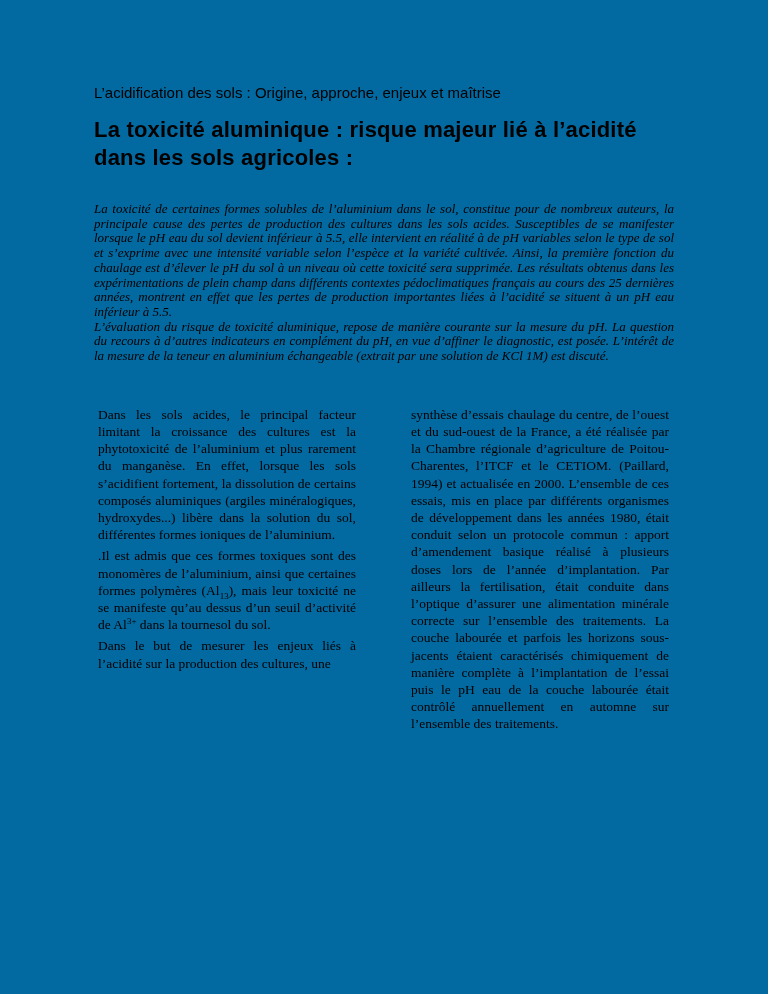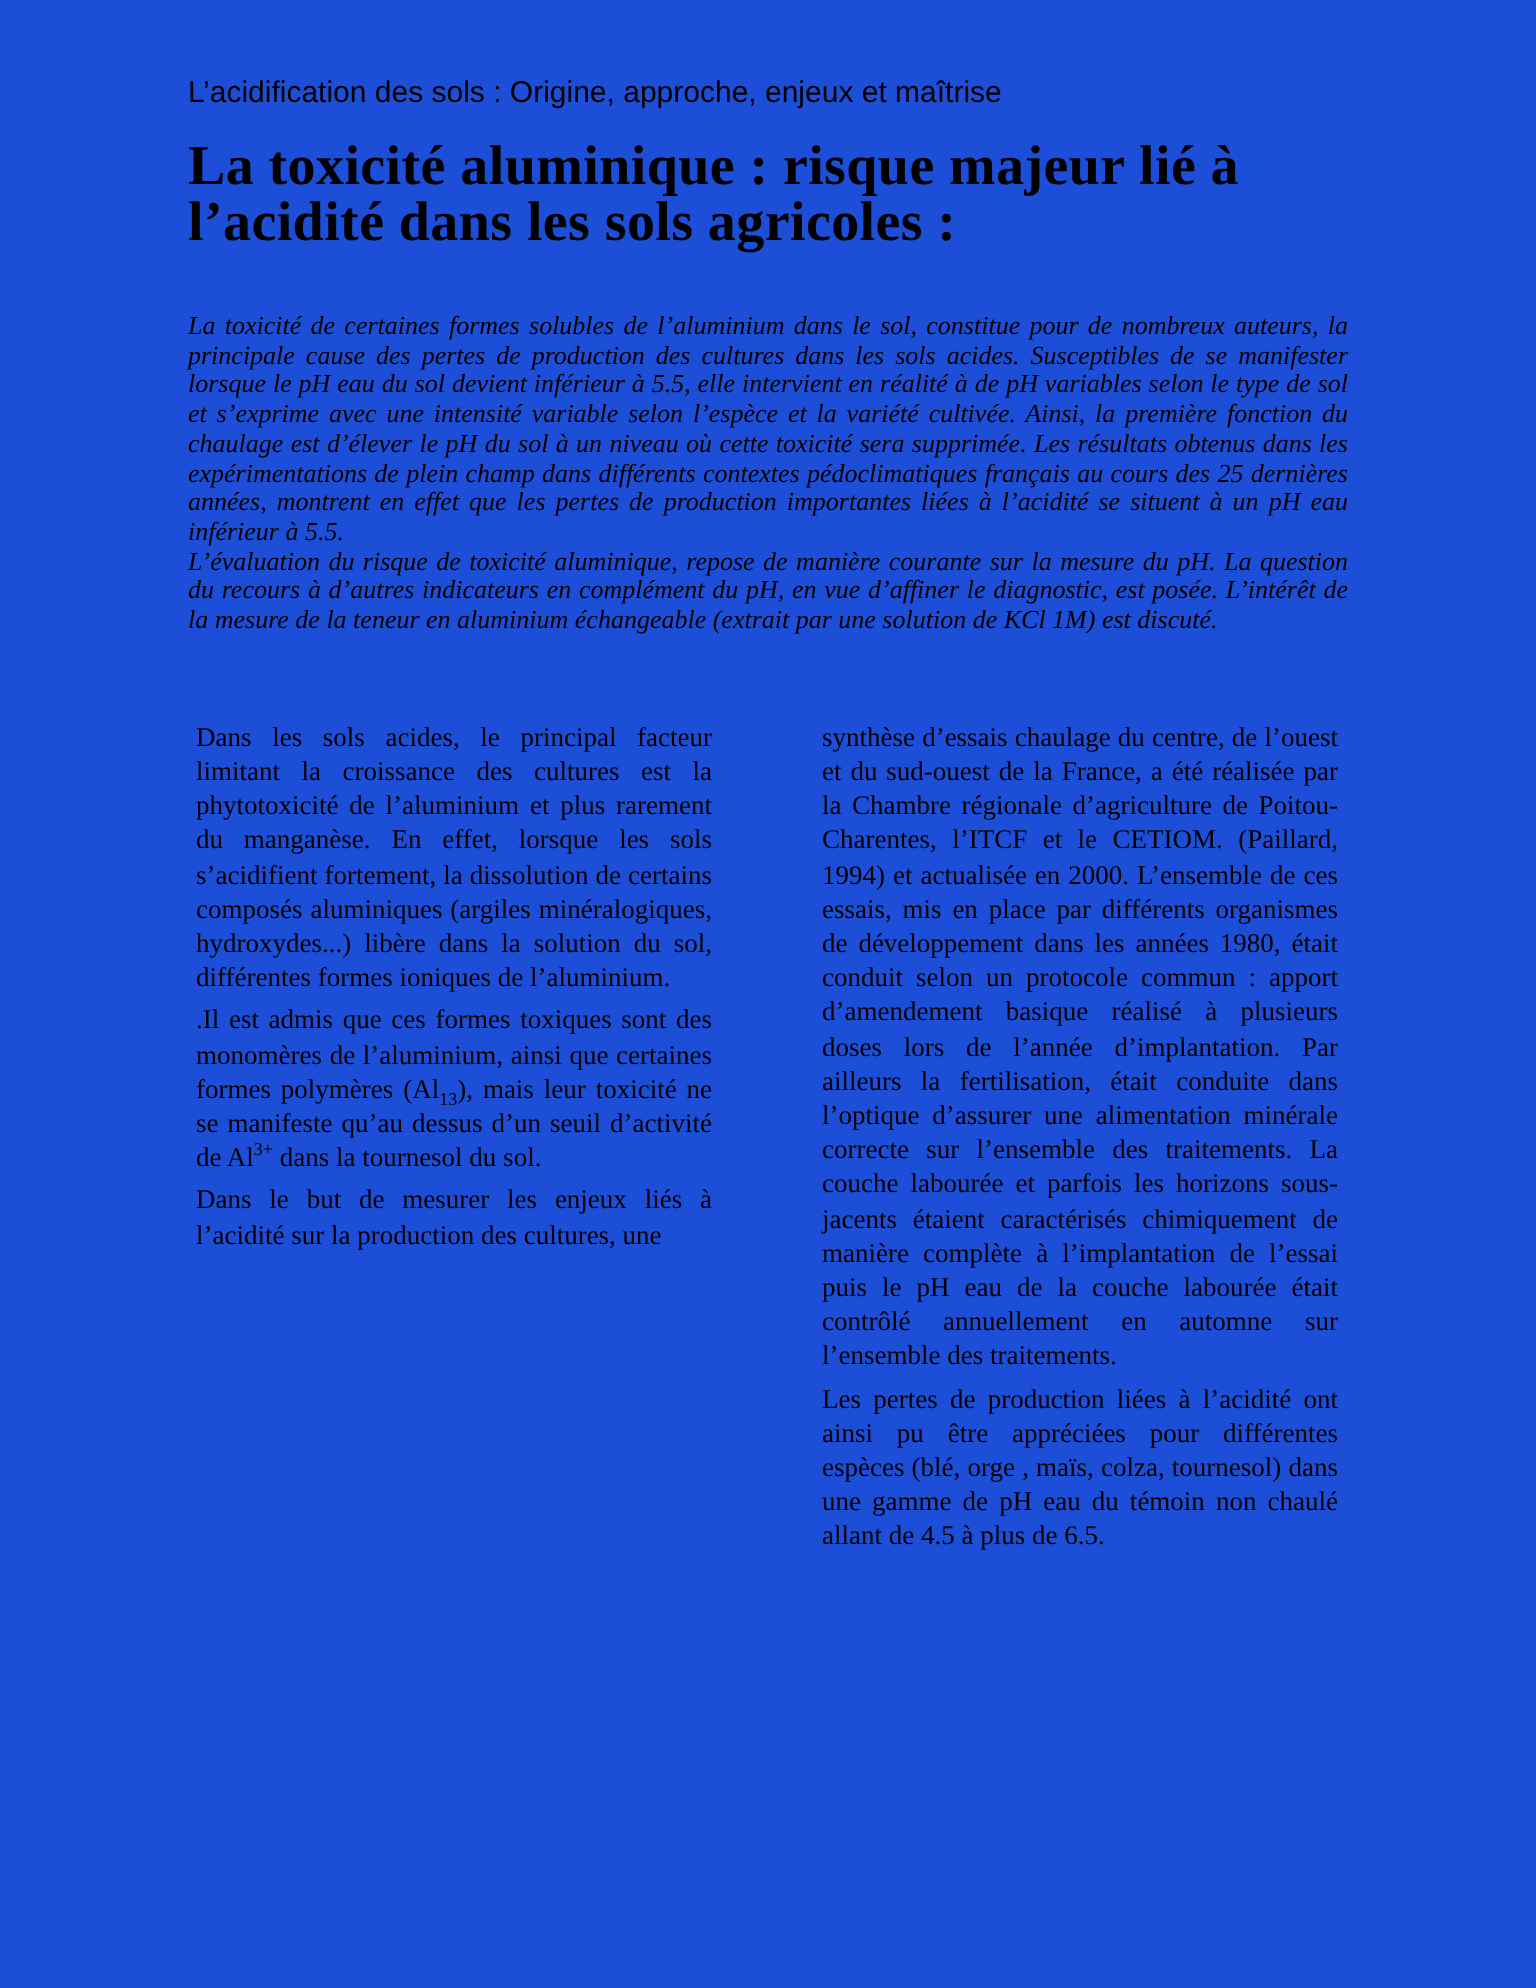--- a/index.html
+++ b/index.html
@@ -10,34 +10,34 @@
   body {
     width: 768px;
     height: 994px;
     overflow: hidden;
     color: #000000;
   }
   .page {
     box-sizing: border-box;
     width: 768px;
     height: 994px;
-    background: #1d4ed8;
-    padding: 38px 94px 0 94px;
+    background: #0369a1;
+    padding: 84px 94px 0 94px;
   }
   .doc-header {
     font-family: "Liberation Sans", sans-serif;
     font-size: 15px;
     line-height: 18px;
     margin: 0 0 14px 0;
     color: #000000;
   }
   .doc-title {
-    font-family: Liberation Serif, serif;
+    font-family: Liberation Sans, sans-serif;
     font-weight: bold;
-    font-size: 28px;
+    font-size: 22px;
     line-height: 28px;
     letter-spacing: 0.2px;
     margin: 0;
     color: #000000;
   }
   .abstract {
     margin-top: 30px;
     font-family: Liberation Serif, serif;
     font-style: italic;
     font-size: 13px;
@@ -85,18 +85,17 @@
   <div class="columns">
 
     <div class="col">
       <p>Dans les sols acides, le principal facteur limitant la croissance des cultures est la phytotoxicité de l’aluminium et plus rarement du manganèse. En effet, lorsque les sols s’acidifient fortement, la dissolution de certains composés aluminiques (argiles minéralogiques, hydroxydes...) libère dans la solution du sol, différentes formes ioniques de l’aluminium.</p>
       <p><span>.Il est admis que ces formes toxiques sont des monomères de l’aluminium, ainsi que certaines formes polymères (Al</span><sub>13</sub><span>), mais leur toxicité ne se manifeste qu’au dessus d’un seuil d’activité de Al</span><sup>3+</sup><span> dans la tournesol du sol.</span></p>
       <p>Dans le but de mesurer les enjeux liés à l’acidité sur la production des cultures, une</p>
     </div>
 
     <div class="col">
       <p>synthèse d’essais chaulage du centre, de l’ouest et du sud-ouest de la France, a été réalisée par la Chambre régionale d’agriculture de Poitou-Charentes, l’ITCF et le CETIOM. (Paillard, 1994) et actualisée en 2000. L’ensemble de ces essais, mis en place par différents organismes de développement dans les années 1980, était conduit selon un protocole commun : apport d’amendement basique réalisé à plusieurs doses lors de l’année d’implantation. Par ailleurs la fertilisation, était conduite dans l’optique d’assurer une alimentation minérale correcte sur l’ensemble des traitements. La couche labourée et parfois les horizons sous-jacents étaient caractérisés chimiquement de manière complète à l’implantation de l’essai puis le  pH eau de la couche labourée était contrôlé annuellement en automne sur l’ensemble des traitements.</p>
-      <p>Les pertes de production liées à l’acidité ont ainsi pu être appréciées pour différentes espèces (blé, orge , maïs, colza, tournesol) dans une gamme de pH eau du témoin non chaulé  allant de 4.5 à plus de 6.5.</p>
     </div>
 
   </div>
 
 </div>
 
 </body></html>

